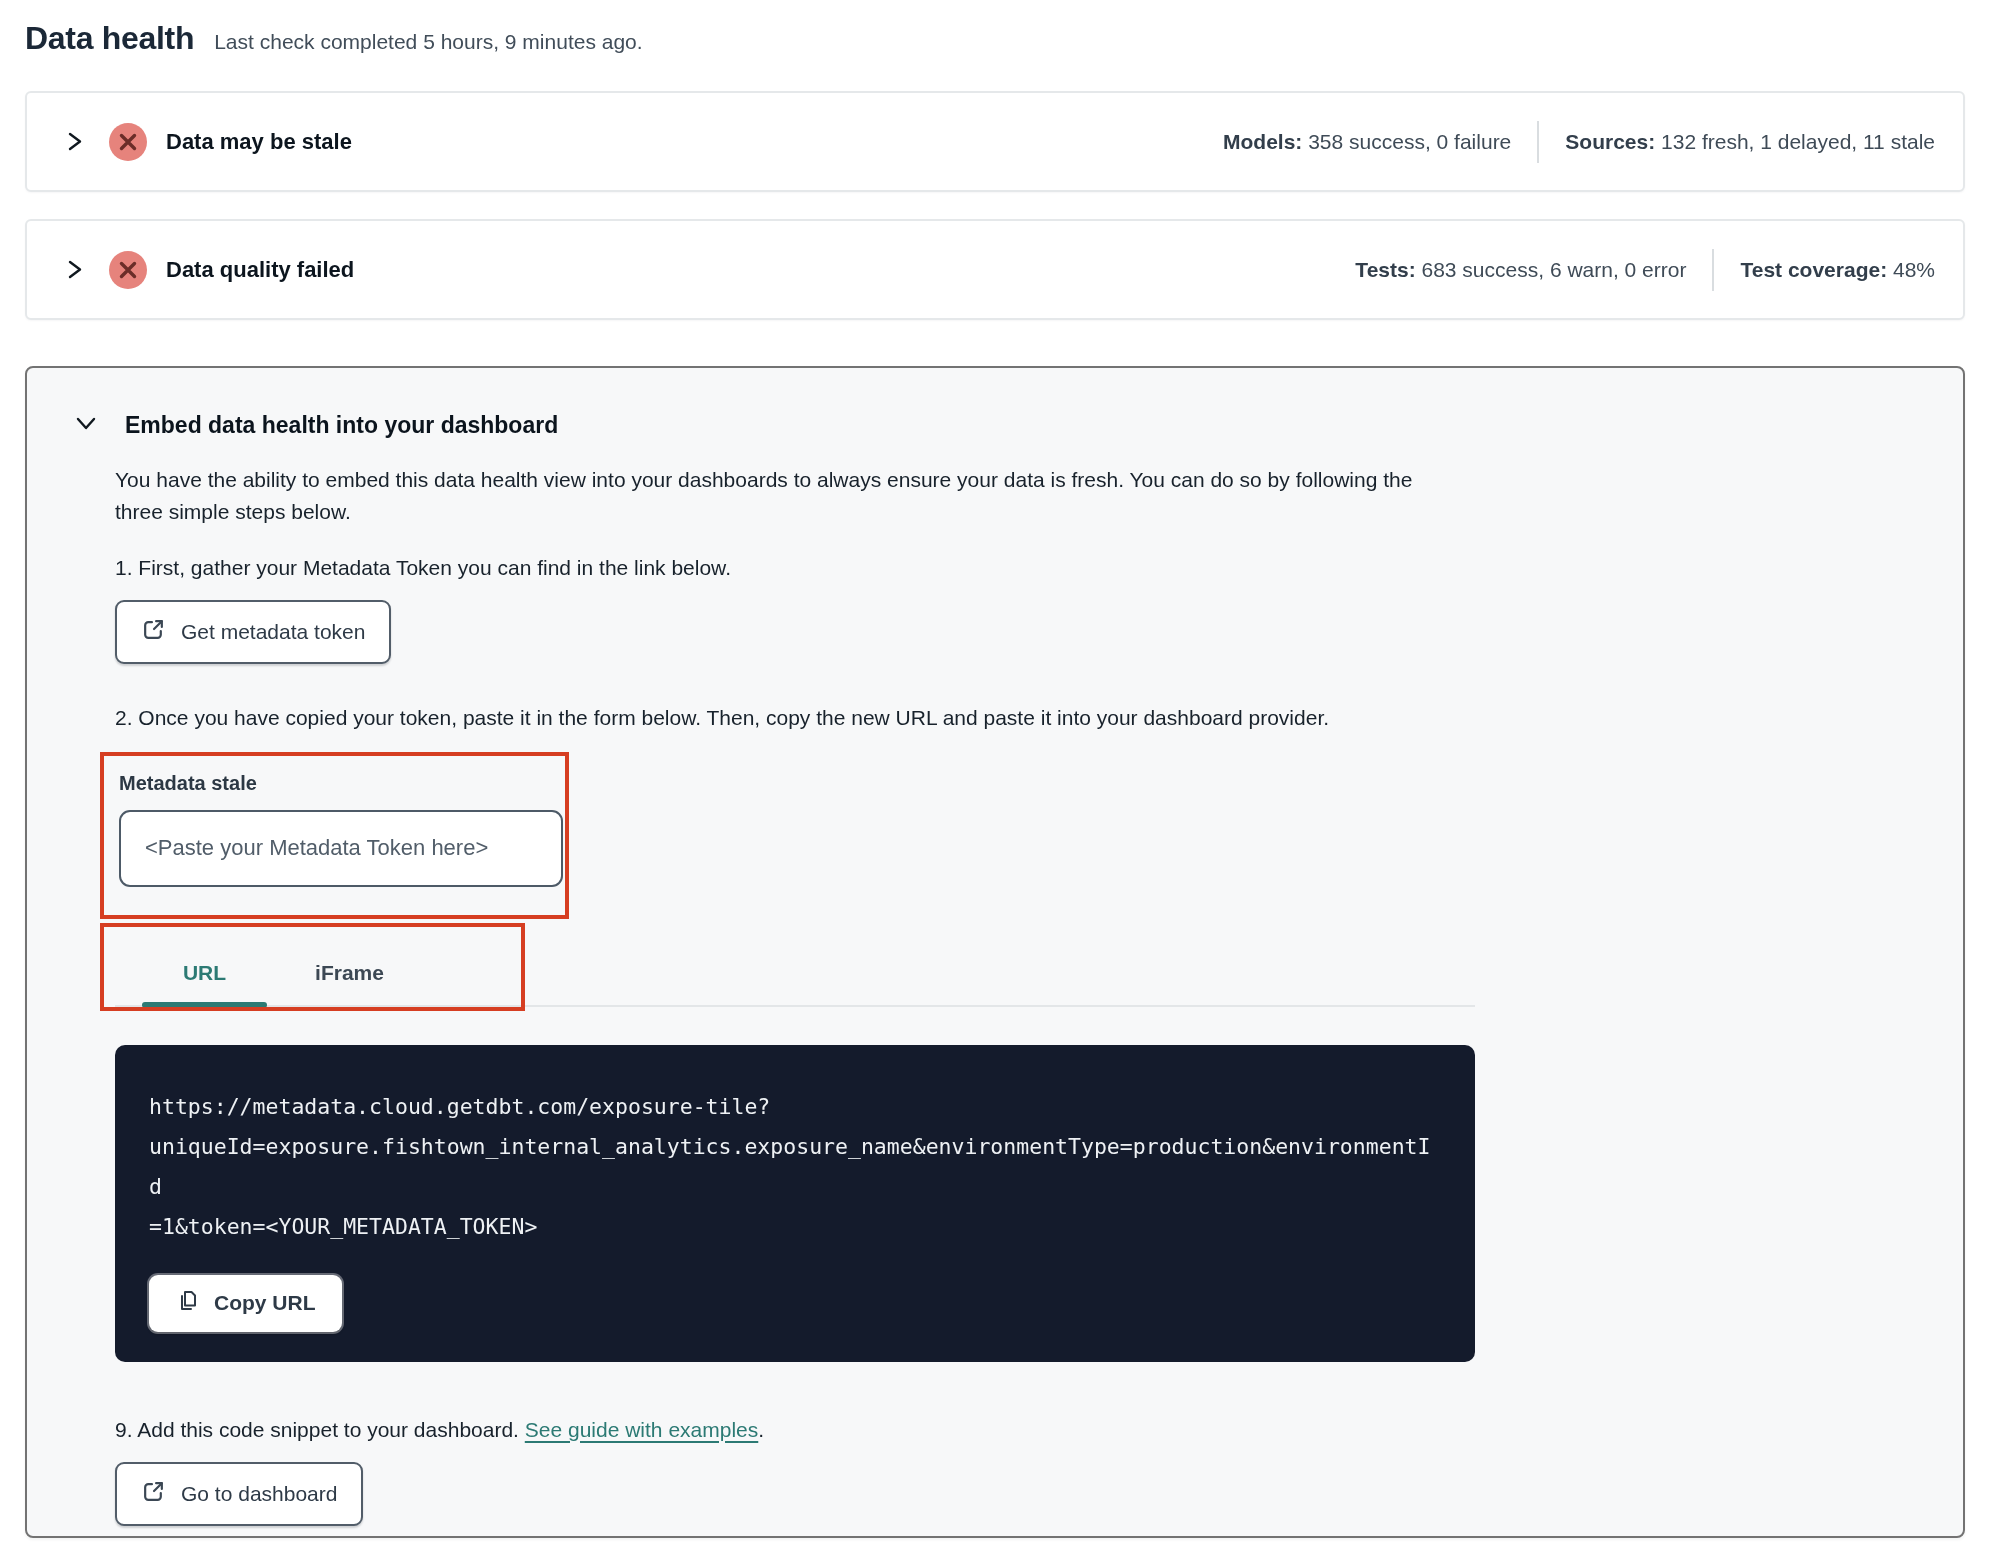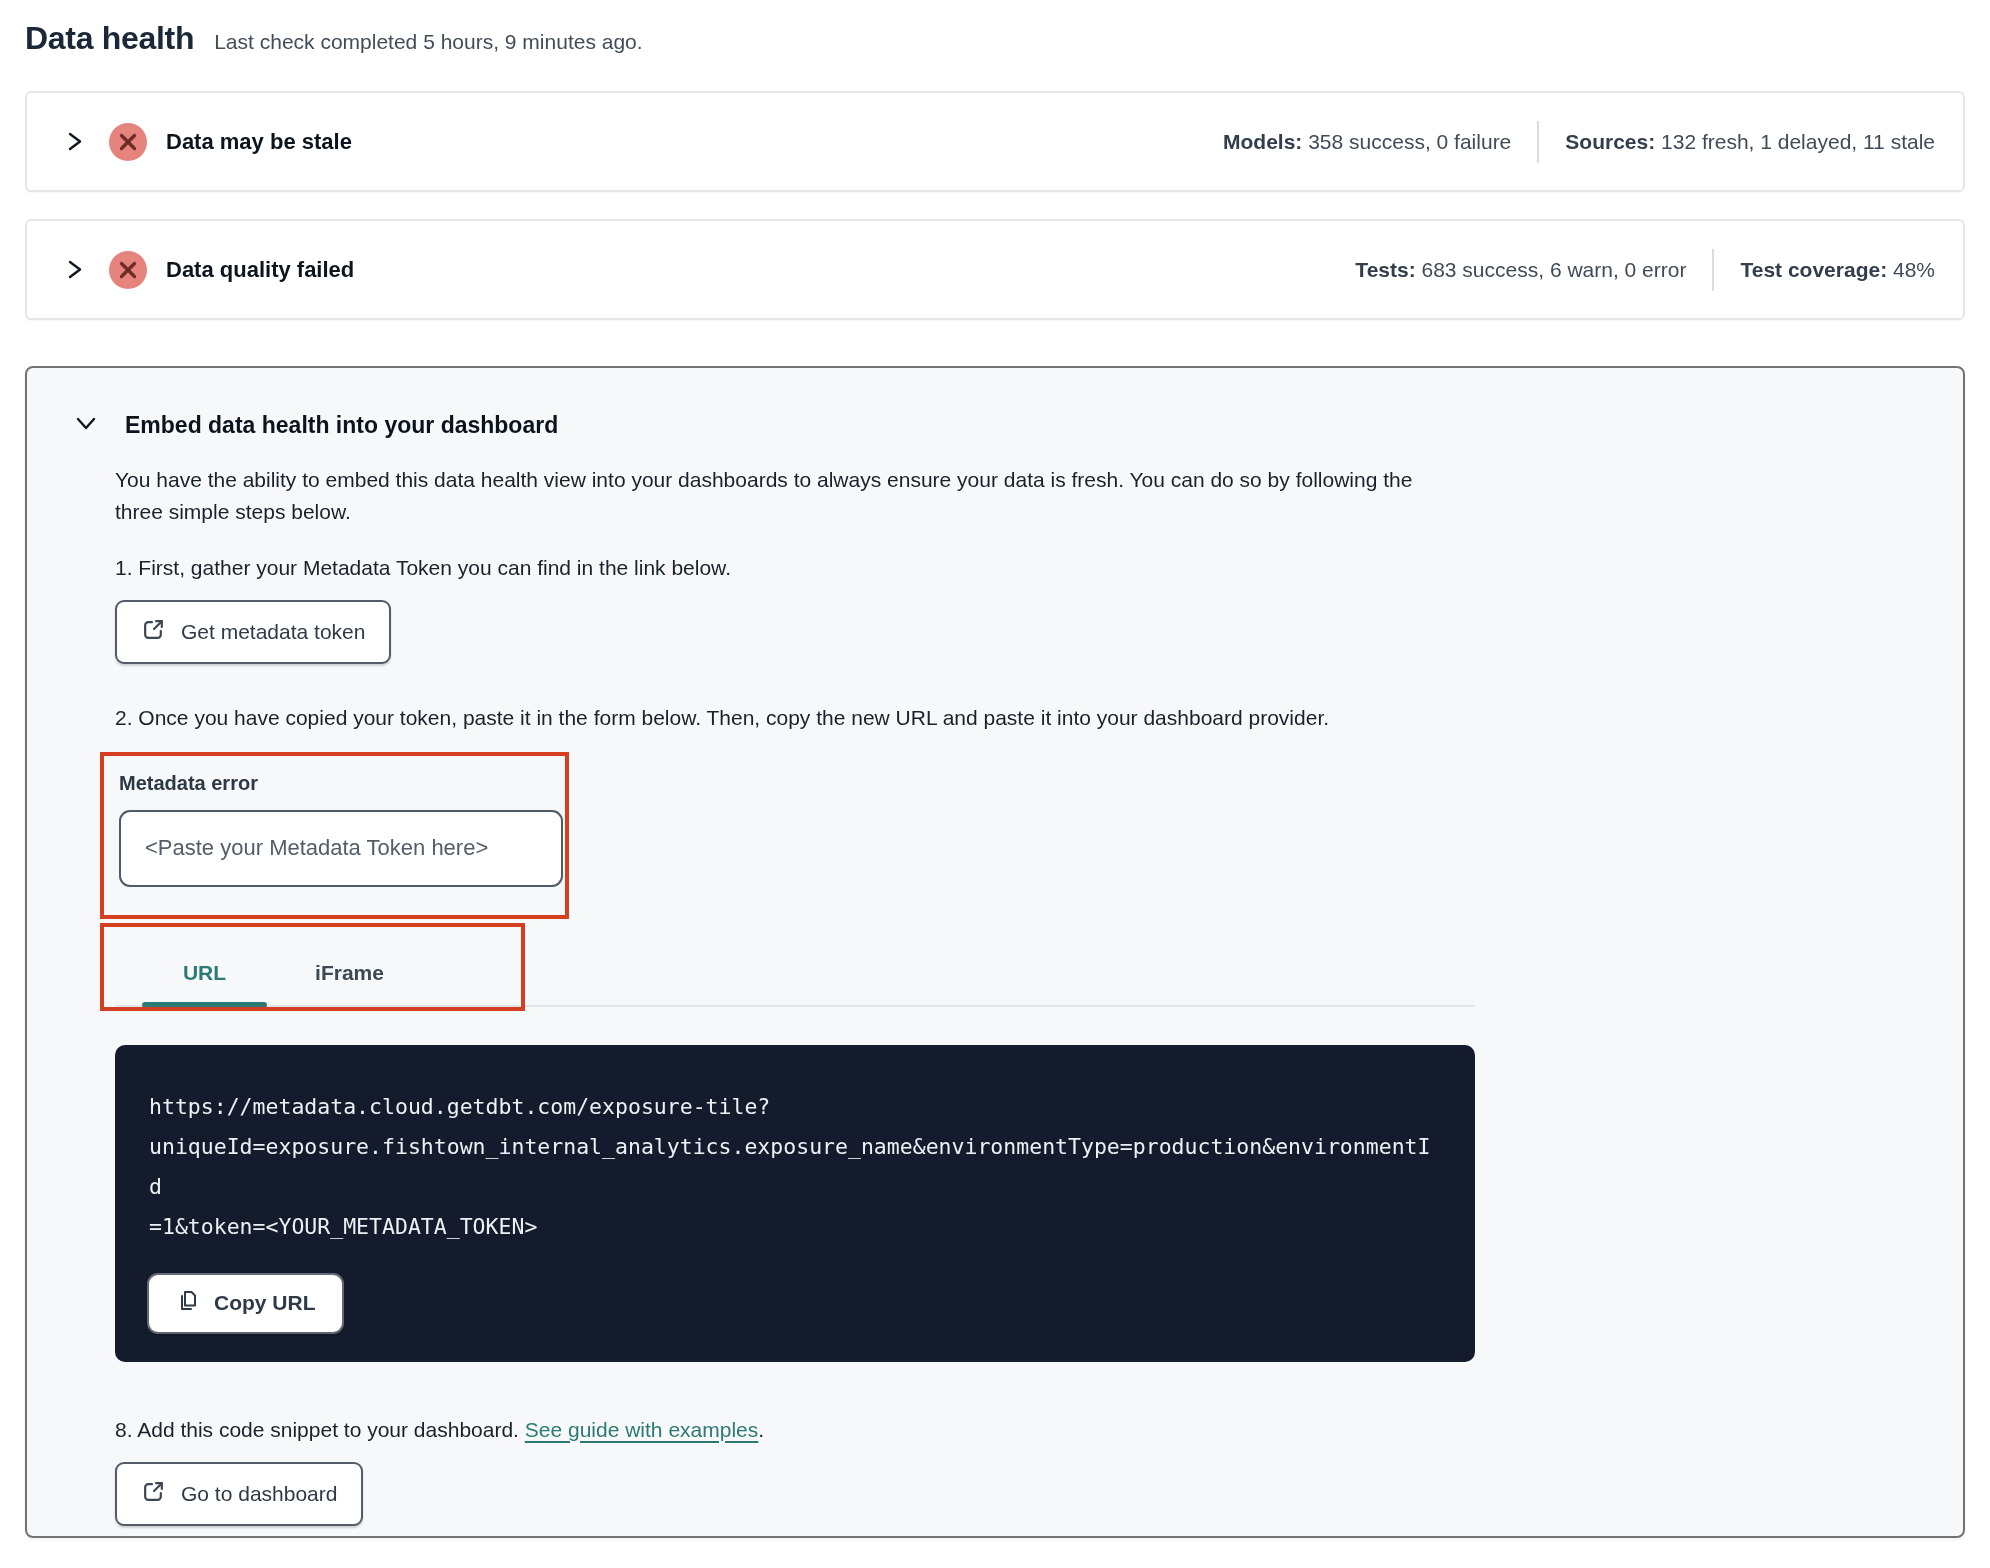--- a/index.html
+++ b/index.html
@@ -181,21 +181,21 @@
               <path d="M12.5 11.5 L20 4"></path>
               <path d="M14.5 4 H20 V9.5"></path>
             </svg>
         </span>
         <span>Get metadata token</span>
       </button>
 
       <div class="step-text step2-text">2. Once you have copied your token, paste it in the form below. Then, copy the new URL and paste it into your dashboard provider.</div>
 
       <div class="field-annotation">
-        <div class="field-label">Metadata error</div>
+        <div class="field-label">Metadata stale</div>
         <input class="token-input" type="text" placeholder="&lt;Paste your Metadata Token here&gt;" style="">
       </div>
 
       <div class="tabs-wrap">
         <div class="tabs">
           <button class="tab active">URL</button>
           <button class="tab">iFrame</button>
         </div>
         <div class="tabs-annotation"></div>
       </div>
@@ -209,21 +209,21 @@
             <svg width="24" height="24" viewBox="0 0 24 24" fill="none" stroke="#2e3a47" stroke-width="2" stroke-linecap="round" stroke-linejoin="round">
                 <path d="M7 7 V20 H16"></path>
                 <path d="M10 3 H16.5 L20 6.5 V16.5 H10 Z"></path>
               </svg>
           </span>
           <span>Copy URL</span>
         </button>
       </div>
 
       <div class="step3-text">
-        <span>8. Add this code snippet to your dashboard. </span><a class="guide-link">See guide with examples</a><span>.</span>
+        <span>9. Add this code snippet to your dashboard. </span><a class="guide-link">See guide with examples</a><span>.</span>
       </div>
 
       <button class="btn-outline">
         <span>
           <svg width="25" height="25" viewBox="0 0 24 24" fill="none" stroke="#3b4754" stroke-width="2.1" stroke-linecap="round" stroke-linejoin="round">
               <path d="M10.5 5H7a3 3 0 0 0-3 3v9a3 3 0 0 0 3 3h9a3 3 0 0 0 3-3v-3.5"></path>
               <path d="M12.5 11.5 L20 4"></path>
               <path d="M14.5 4 H20 V9.5"></path>
             </svg>
         </span>

